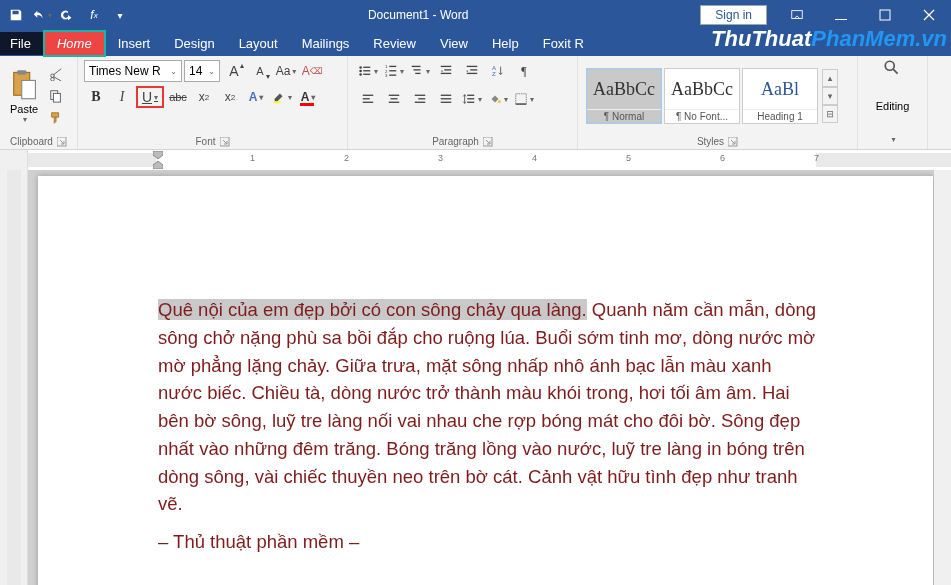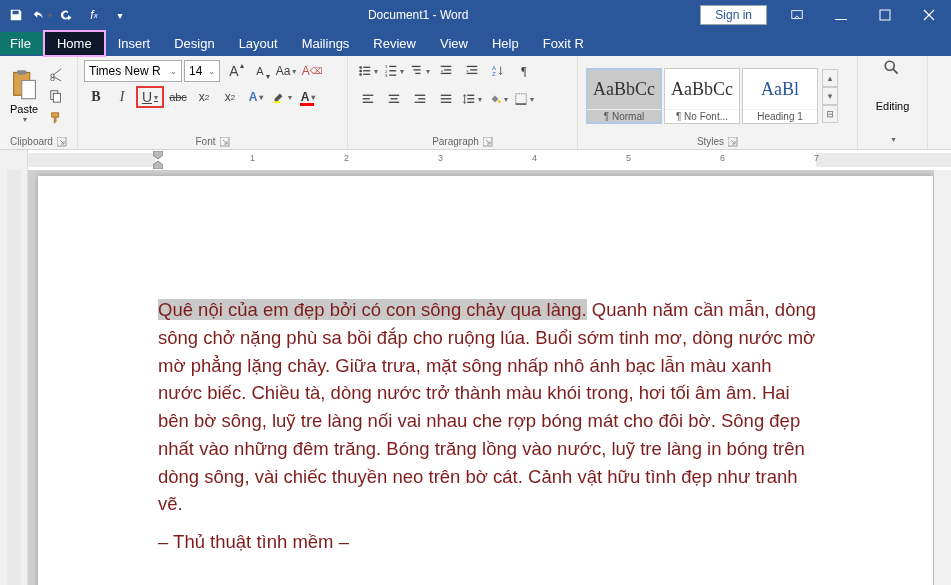--- a/index.html
+++ b/index.html
@@ -8,22 +8,22 @@
 .titlebar { height: 30px; background: #2b579a; color: #fff; display: flex; align-items: center; font-size: 12px; }
 .qat { display: flex; align-items: center; gap: 2px; padding: 0 4px; }
 .qat-btn { width: 24px; height: 24px; display: flex; align-items: center; justify-content: center; cursor: pointer; color: #fff; }
 .qat-btn svg { width: 14px; height: 14px; }
 .title-text { flex: 1; text-align: center; font-size: 12px; }
 .signin-btn { background: #fff; color: #2b579a; border: 1px solid #9aa; padding: 2px 14px; font-size: 12px; margin-right: 8px; cursor: pointer; }
 .win-btn { width: 44px; height: 28px; display: flex; align-items: center; justify-content: center; cursor: pointer; color: #fff; }
 
 .tabs { height: 26px; background: #2b579a; display: flex; align-items: center; color: #fff; font-size: 13px; position: relative; }
 .tab { padding: 4px 12px; cursor: pointer; }
-.tab.file { background: #0f766e; padding-left: 10px; }
-.tab.home { border: 2px solid #f0abfc; background: #0f172a; position: relative; }
+.tab.file { background: #0f172a; padding-left: 10px; }
+.tab.home { border: 2px solid #14b8a6; background: #ef4444; position: relative; font-style: italic; }
 .tab.active-ref { background: #1e3f72; border-bottom: 2px solid #1e3f72; }
 .watermark { position: absolute; right: 4px; top: -4px; font-size: 22px; font-weight: bold; color: #fff; font-style: italic; white-space: nowrap; }
 .watermark .wm-blue { color: #2196f3; }
 
 .ribbon { height: 94px; background: #f3f3f3; border-bottom: 1px solid #d4d4d4; display: flex; }
 .ribbon-group { border-right: 1px solid #e1e1e1; display: flex; flex-direction: column; padding: 2px 4px; }
 .ribbon-group-label { font-size: 10px; color: #666; text-align: center; padding: 2px 0 0; display: flex; align-items: center; justify-content: center; gap: 4px; }
 .dlg-launcher { width: 10px; height: 10px; }
 
 .clip-group { width: 78px; }
@@ -135,20 +135,23 @@
   <div class="tab file">File</div>
   <div class="tab home">Home</div>
   <div class="tab">Insert</div>
   <div class="tab">Design</div>
   <div class="tab">Layout</div>
   <div class="tab">Mailings</div>
   <div class="tab">Review</div>
   <div class="tab">View</div>
   <div class="tab">Help</div>
   <div class="tab">Foxit R</div>
+  <div class="watermark">
+    <span>ThuThuat</span><span class="wm-blue">PhanMem</span><span class="wm-blue">.vn</span>
+  </div>
 </div>
 
 <div class="ribbon">
 
   <div class="ribbon-group clip-group">
     <div class="clip-body">
       <div class="paste-btn">
         <svg class="icon" viewBox="0 0 24 28">
             <rect x="3" y="3" width="14" height="20" fill="#d9a24a" stroke="#a07020"></rect>
             <rect x="6" y="1" width="8" height="4" rx="1" fill="#888"></rect>
@@ -434,18 +437,18 @@
 </div>
 
 <div class="workspace">
   <div class="ruler-v">
     <div class="ruler-v-track"></div>
   </div>
   <div class="doc-scroll">
     <div class="page">
       <div class="doc-text">
         <p><span class="sel">Quê nội của em đẹp bởi có con sông chảy qua làng.</span><span> Quanh năm cần mẫn, dòng sông chở nặng phù sa bồi đắp cho ruộng lúa. Buổi sớm tinh mơ, dòng nước mờ mờ phẳng lặng chảy. Giữa trưa, mặt sông nhấp nhô ánh bạc lẫn màu xanh nước biếc. Chiều tà, dòng nước trở thành màu khói trong, hơi tối âm âm. Hai bên bờ sông, luỹ tre làng nối vai nhau che rợp bóng mát cho đôi bờ. Sông đẹp nhất vào những đêm trăng. Bóng trăng lồng vào nước, luỹ tre làng in bóng trên dòng sông, vài chiếc thuyền neo trên bờ cát. Cảnh vật hữu tình đẹp như tranh vẽ.</span></p>
-        <p class="sig">– Thủ thuật tình mềm –</p>
+        <p class="sig">– Thủ thuật phần mềm –</p>
       </div>
     </div>
     <div class="scrollbar-v"></div>
   </div>
 </div>
 
 </body></html>

